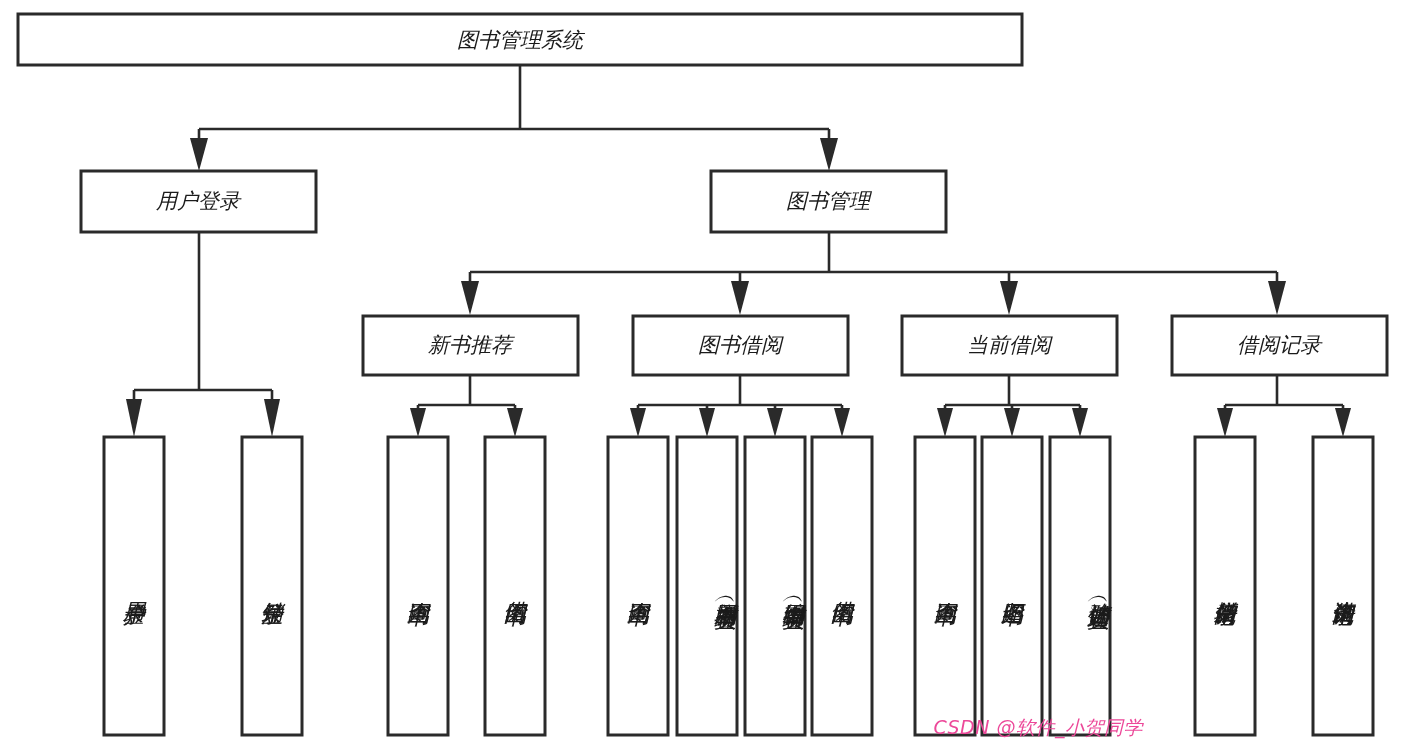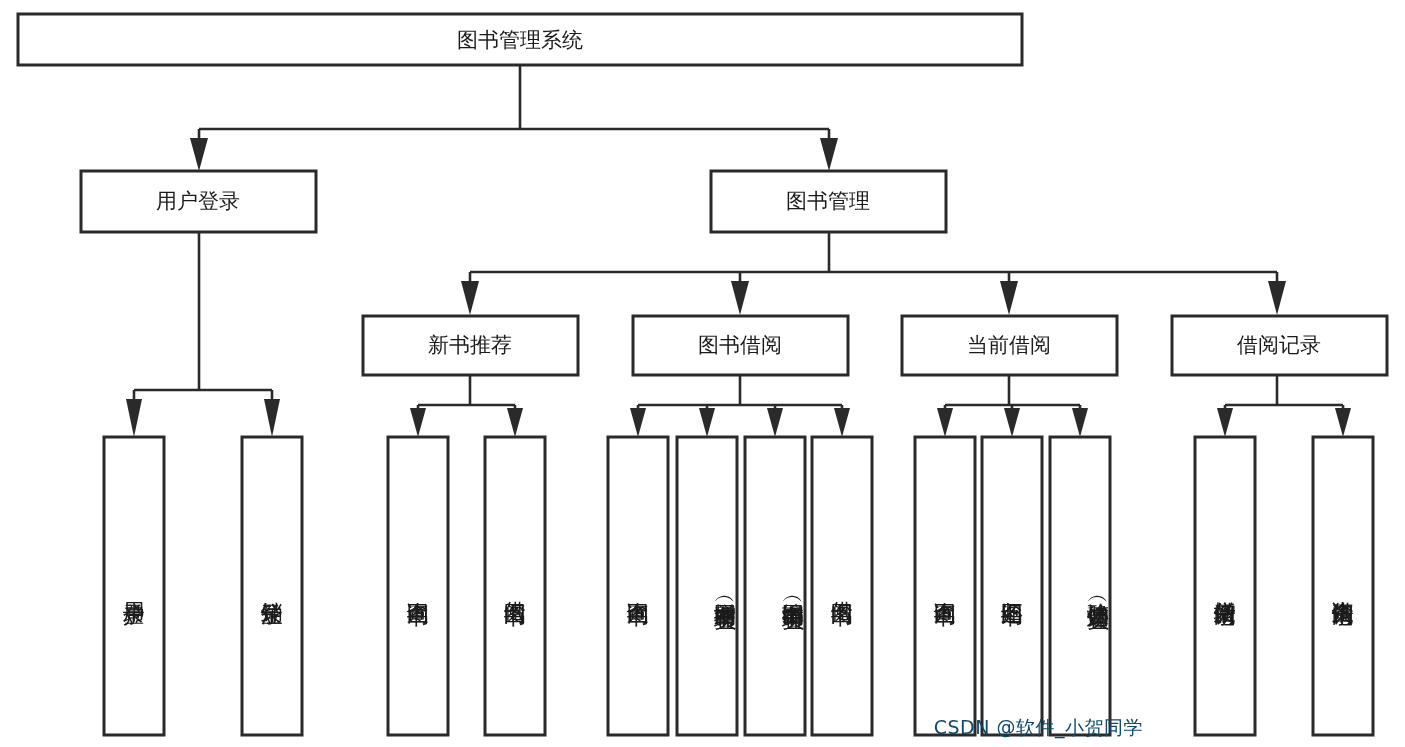--- a/index.html
+++ b/index.html
@@ -11,20 +11,21 @@
     width: 1405px;
     height: 747px;
     font-family: "DejaVu Sans", "Liberation Sans", sans-serif;
     overflow: hidden;
   }
   #diagram-root {
     position: relative;
     width: 1155px;
     height: 747px;
     background: #ffffff;
+    font-style: italic;
   }
   svg.flow {
     position: absolute;
     top: 0;
     left: 0;
     width: 1405px;
     height: 747px;
   }
   .node-rect {
     fill: #ffffff;
@@ -65,21 +66,21 @@
   }
   .vert-label.centered {
     align-items: center;
   }
   .watermark {
     position: absolute;
     right: 12px;
     bottom: 6px;
     font-family: "DejaVu Sans", "Liberation Sans", sans-serif;
     font-size: 19px;
-    color: #0c4a6e;
+    color: #ec4899;
     white-space: nowrap;
     letter-spacing: 0.5px;
   }
 </style>
 </head>
 <body>
 
 <div id="diagram-root">
 
   <svg class="flow" viewBox="0 0 1405 747" xmlns="http://www.w3.org/2000/svg">

